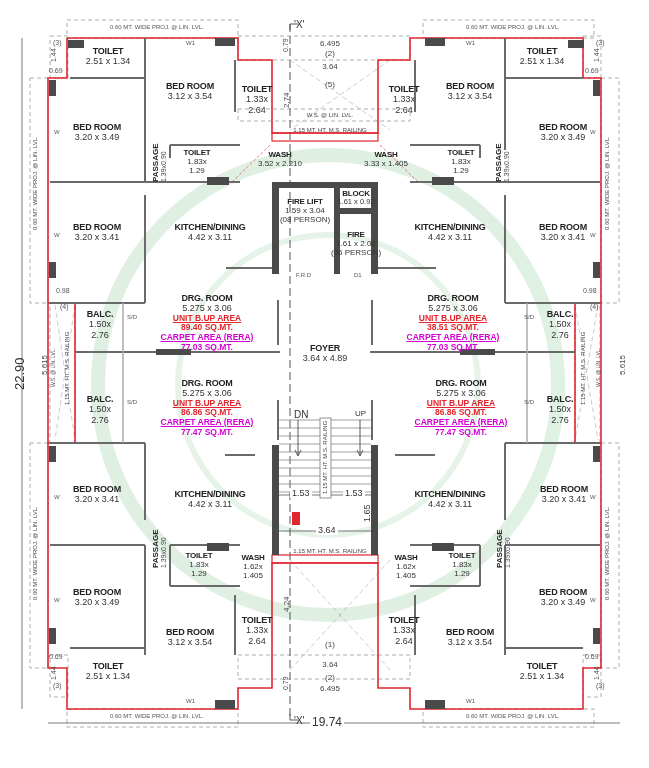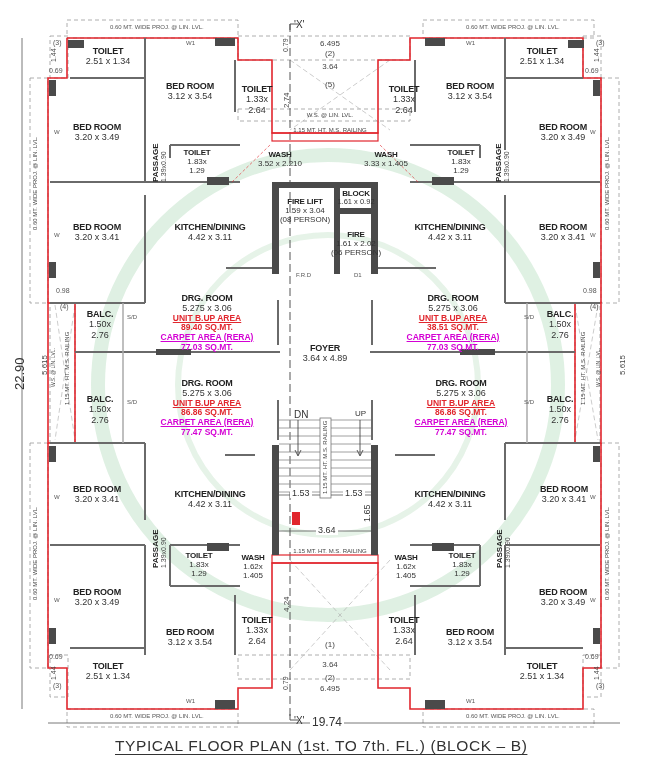--- a/index.html
+++ b/index.html
@@ -493,14 +493,13 @@
 <div class="tiny" style="left:590px;top:494px;">W</div>
 <div class="tiny" style="left:590px;top:597px;">W</div>
 <div class="tiny" style="left:127px;top:314px;">S/D</div>
 <div class="tiny" style="left:524px;top:314px;">S/D</div>
 <div class="tiny" style="left:127px;top:399px;">S/D</div>
 <div class="tiny" style="left:524px;top:399px;">S/D</div>
 
 <div class="dimv" style="left:12px;top:390px;">22.90</div>
 <div class="dim-h" style="left:310px;top:715px;">19.74</div>
 
-<div class="title">TYPICAL FLOOR PLAN (1st. TO 7th. FL.) (BLOCK – B)</div>
 </div>
 
 </body></html>

